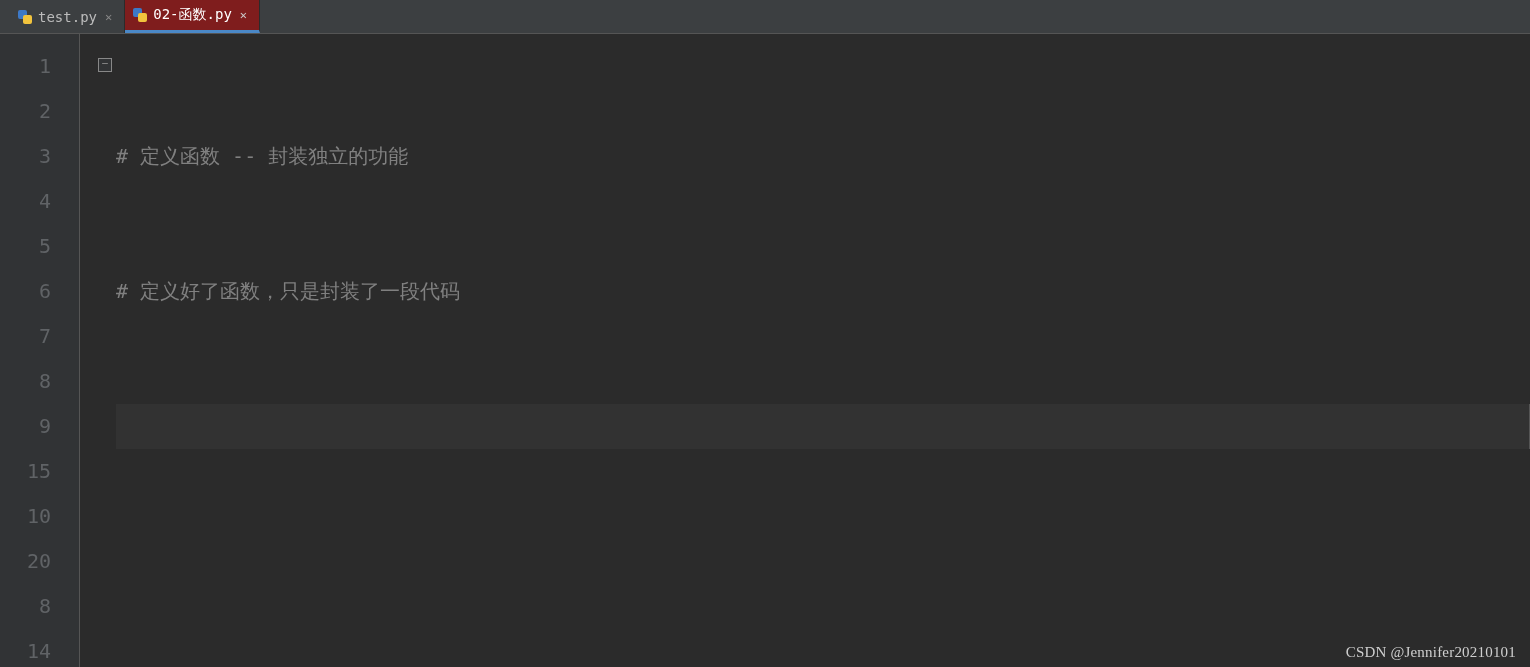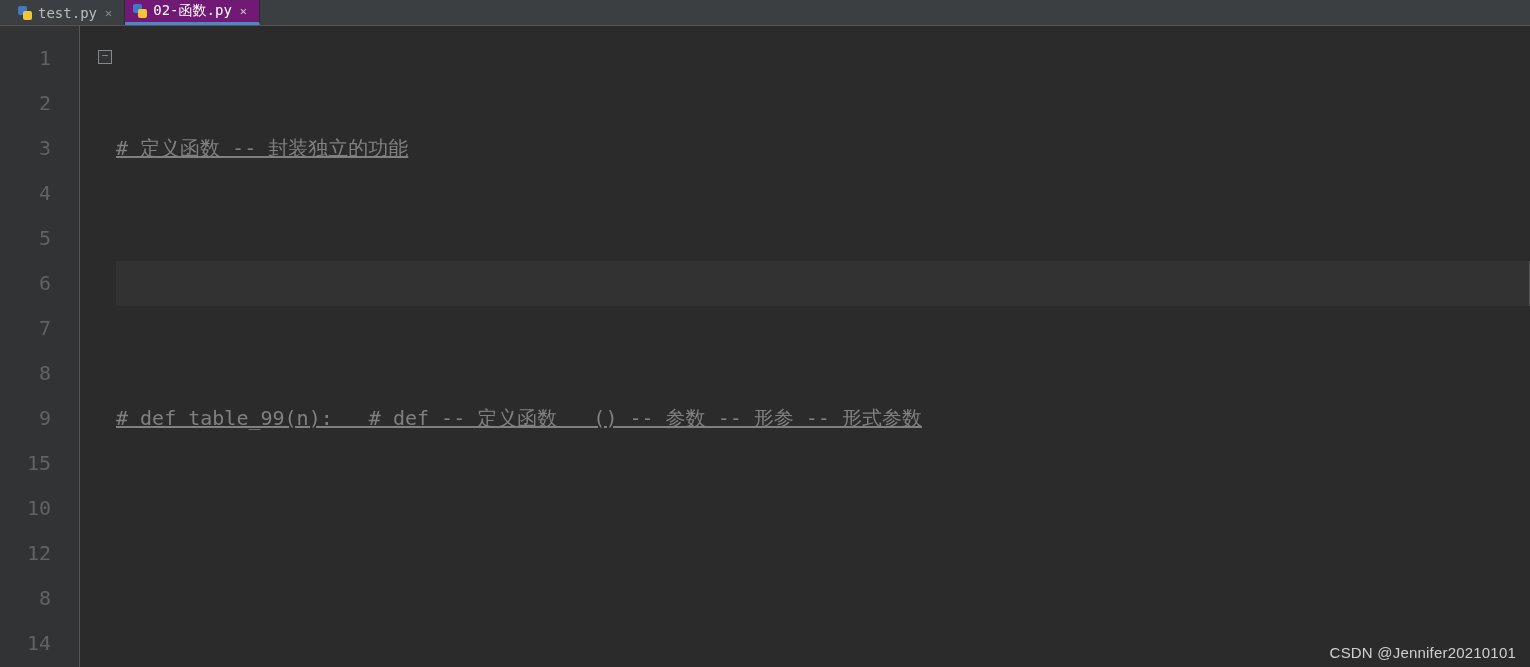--- a/index.html
+++ b/index.html
@@ -13,39 +13,39 @@
       height: 667px;
     }
     .root {
       display: flex;
       flex-direction: column;
       height: 100%;
       background: #3c3f41;
     }
     .tabbar {
       display: flex;
-      height: 26px;
+      height: 34px;
       background: #3c3f41;
       border-bottom: 1px solid #555;
       align-items: stretch;
       padding-left: 10px;
     }
     .tab {
       display: flex;
       align-items: center;
       padding: 0 10px 0 8px;
       font-size: 14px;
       color: #bbbbbb;
       cursor: pointer;
       gap: 6px;
       border-right: 1px solid #2b2b2b;
       white-space: nowrap;
     }
     .tab.active {
-      background: #701a75;
+      background: #7f1d1d;
       color: #ffffff;
       border-bottom: 3px solid #4a88c7;
     }
     .tab .close {
       color: #888;
       font-size: 12px;
       padding: 0 2px;
     }
     .tab.active .close { color: #ccc; }
     .py-icon {
@@ -115,28 +115,28 @@
       line-height: 45px;
       color: #808080;
       white-space: pre;
       position: relative;
     }
     .line { height: 45px; }
     .line.current {
       background: #323232;
       box-shadow: inset -1px 0 0 #555;
     }
-    .comment { color: #808080; text-decoration: underline; }
+    .comment { color: #808080; }
     .watermark {
       position: absolute;
       right: 14px;
       bottom: 6px;
       font-size: 15px;
       color: #cfcfcf;
-      font-family: Liberation Sans, sans-serif;
+      font-family: Liberation Serif, serif;
       letter-spacing: 0.2px;
     }
   </style>
 </head>
 <body>
 
 <div class="root">
   <div class="tabbar">
     <div class="tab">
       <span class="py-icon"></span>
@@ -157,33 +157,33 @@
       <span class="num">2</span>
       <span class="num">3</span>
       <span class="num">4</span>
       <span class="num">5</span>
       <span class="num">6</span>
       <span class="num">7</span>
       <span class="num">8</span>
       <span class="num">9</span>
       <span class="num">15</span>
       <span class="num">10</span>
-      <span class="num">12</span>
+      <span class="num">20</span>
       <span class="num">8</span>
       <span class="num">14</span>
     </div>
 
     <div class="fold-region">
       <div class="fold-handle"><span class="minus">−</span></div>
     </div>
 
     <div class="code">
       <div class="line"><span class="comment"># 定义函数 -- 封装独立的功能</span></div>
+      <div class="line"><span class="comment"># 定义好了函数，只是封装了一段代码</span></div>
       <div class="line current"><span class="comment"></span></div>
-      <div class="line"><span class="comment"># def table_99(n):   # def -- 定义函数   () -- 参数 -- 形参 -- 形式参数</span></div>
       
       
       
       
       
       
       
       
       
       

